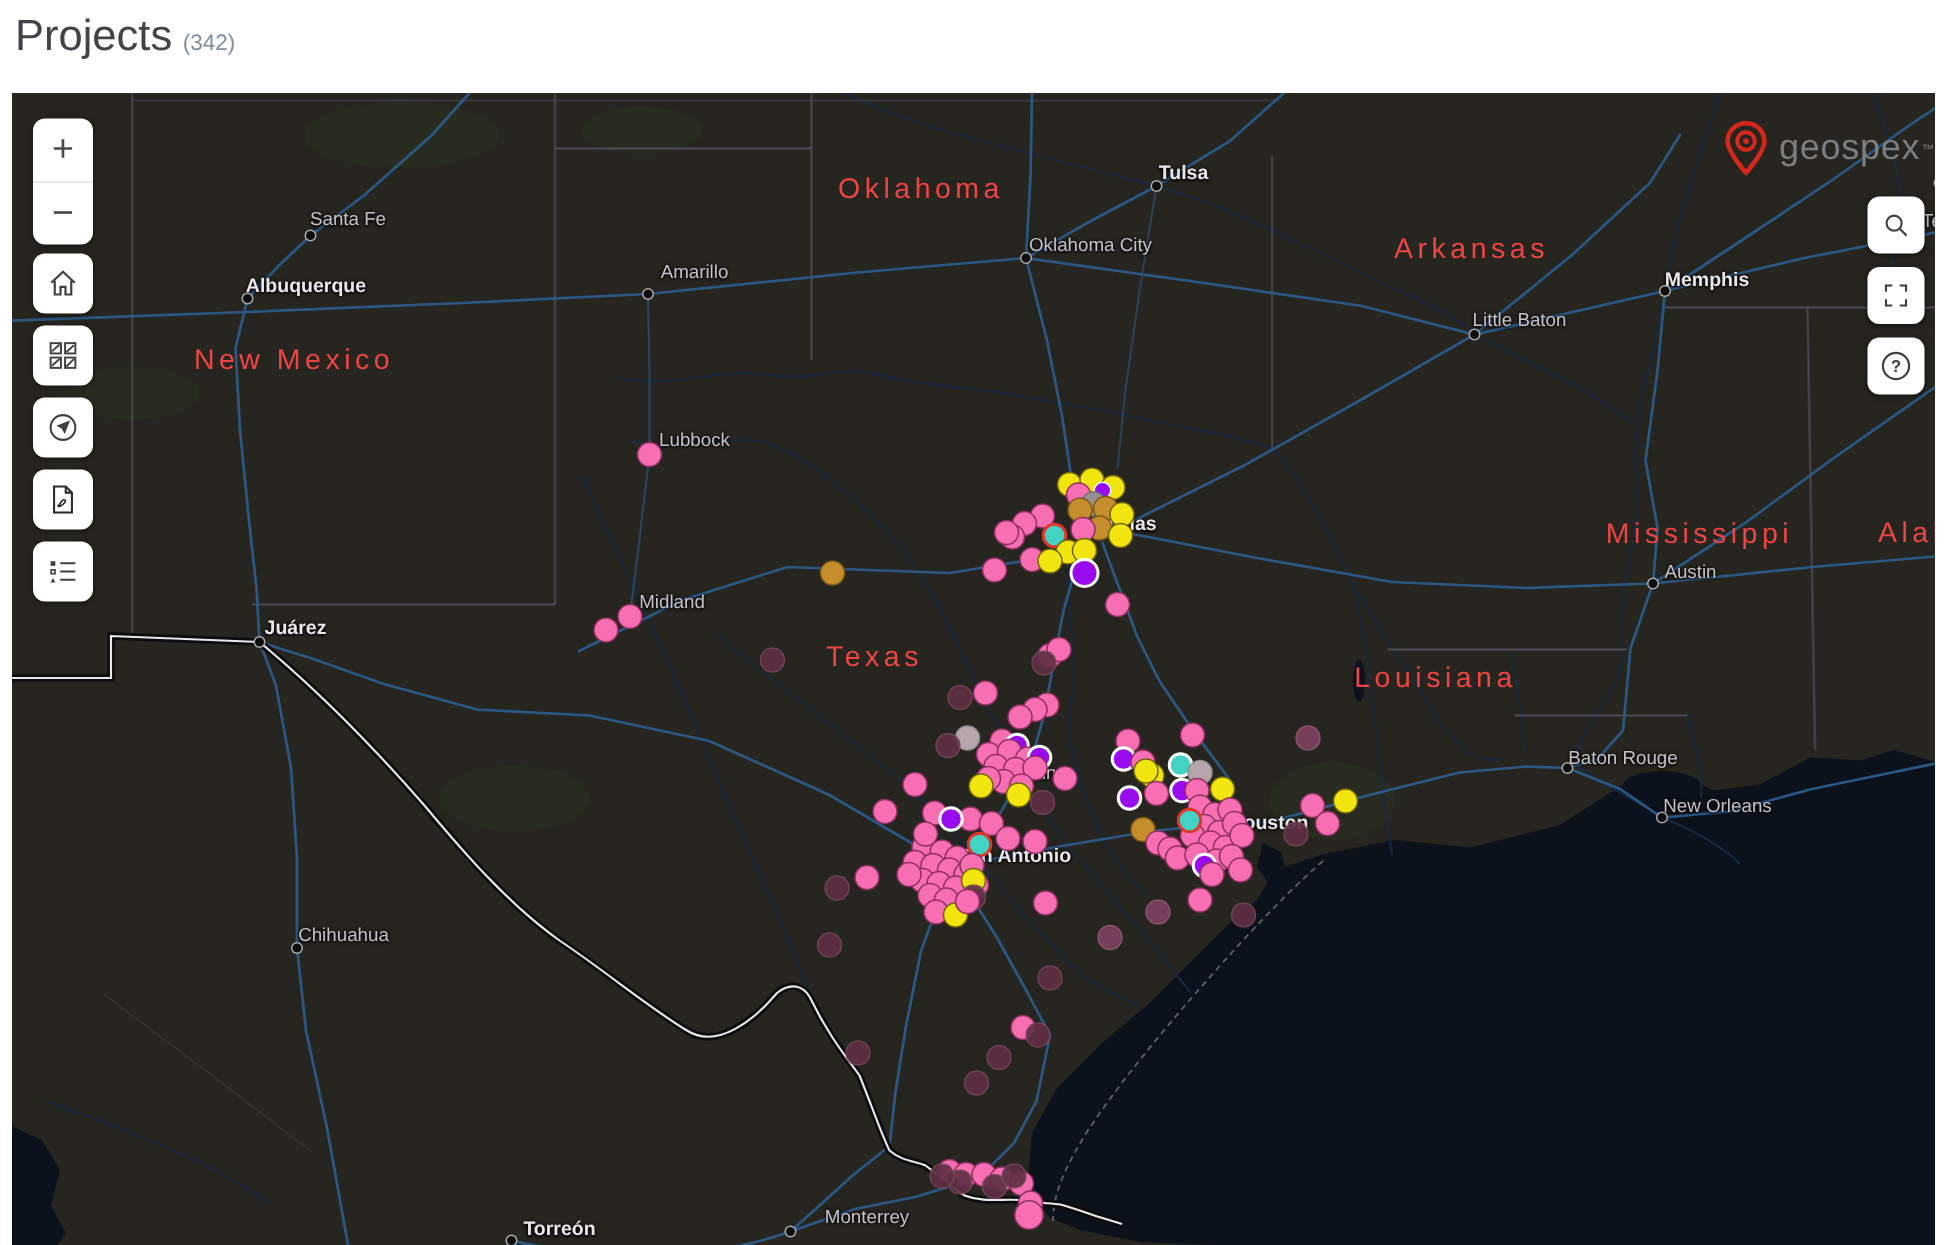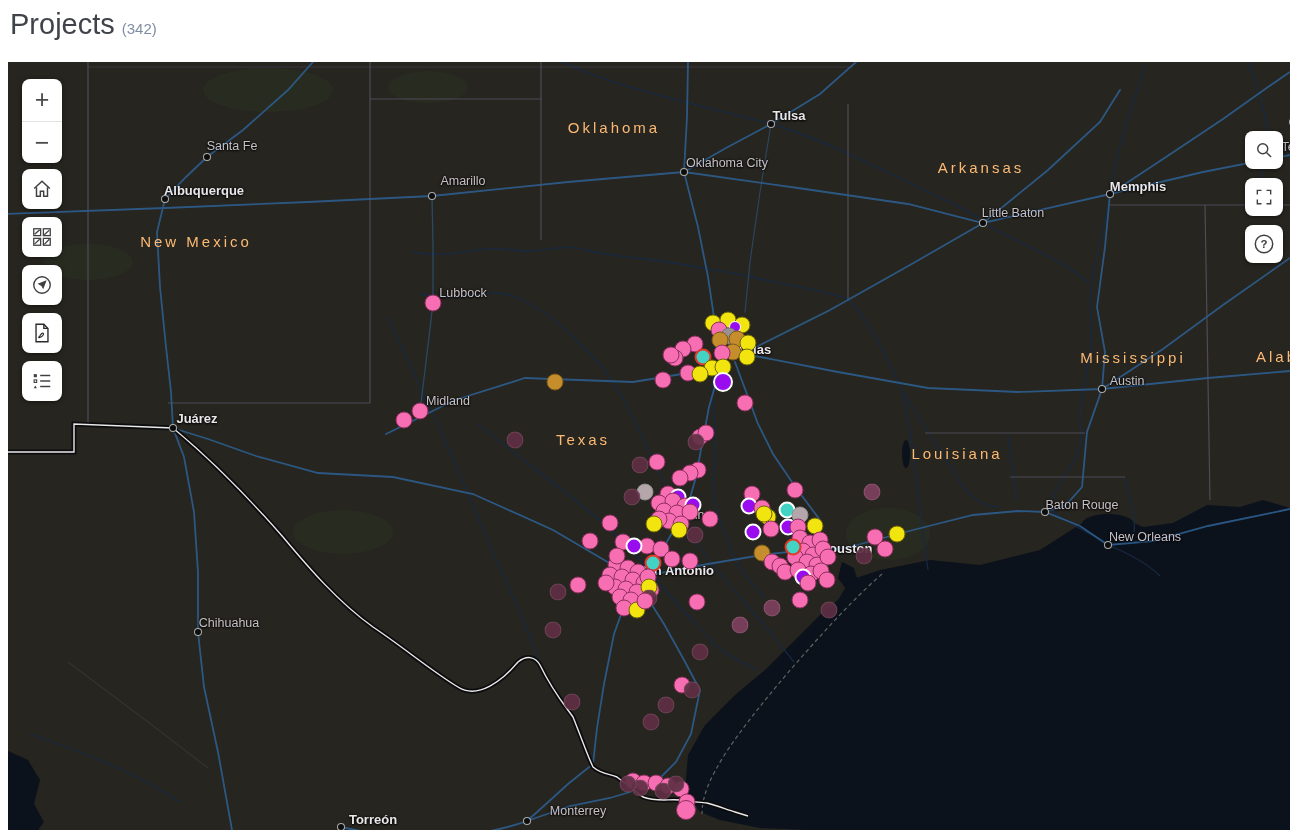--- a/index.html
+++ b/index.html
@@ -2,21 +2,21 @@
 <html><head>
 <meta charset="utf-8">
 <style>
   html,body{margin:0;padding:0;background:#fff;width:1298px;height:830px;overflow:hidden;
     font-family:"Liberation Sans",sans-serif;}
   .header{position:absolute;left:0;top:0;width:1298px;height:80px;background:#fff;}
   .page-title{position:absolute;left:10px;top:8px;font-size:29px;color:#40444a;}
   .page-count{font-size:15px;color:#7f8da3;margin-left:7px;}
   .map{position:absolute;left:8px;top:62px;width:1282px;height:768px;background:#26251f;overflow:hidden;}
   .base-svg{position:absolute;left:0;top:0;}
-  .state-label{position:absolute;transform:translate(-50%,-50%);color:#fdba74;font-size:15px;
+  .state-label{position:absolute;transform:translate(-50%,-50%);color:#ef4444;font-size:19px;
     letter-spacing:3px;white-space:nowrap;z-index:2;}
   .city-label{position:absolute;transform:translate(-50%,-50%);color:#c7c1c7;font-size:12.5px;
     white-space:nowrap;text-shadow:0 0 3px #000,0 1px 2px #000;z-index:3;}
   .city-label.bold{font-weight:bold;color:#eae6ea;font-size:13px;}
   .city-marker{position:absolute;width:8px;height:8px;border-radius:50%;background:#0d0d0d;
     border:1.5px solid rgba(200,200,200,.85);transform:translate(-50%,-50%);box-sizing:border-box;z-index:3;}
   .dot{position:absolute;border-radius:50%;transform:translate(-50%,-50%);box-sizing:border-box;z-index:4;}
   .dot.pattern{background-image:radial-gradient(#8d7e85 1px, transparent 1.1px);background-size:4px 4px;}
   .tbtn{position:absolute;background:#fff;border-radius:8px;box-shadow:0 1px 4px rgba(0,0,0,.5);
     display:flex;align-items:center;justify-content:center;cursor:pointer;z-index:10;}
@@ -319,20 +319,29 @@
       <div class="dot" style="left: 660px; top: 724px; width: 17px; height: 17px; background: rgb(247, 111, 178); border: 1.5px solid rgb(143, 48, 96);"></div>
       <div class="dot" style="left: 673px; top: 727px; width: 17px; height: 17px; background: rgb(247, 111, 178); border: 1.5px solid rgb(143, 48, 96);"></div>
       <div class="dot" style="left: 679px; top: 740px; width: 17px; height: 17px; background: rgb(247, 111, 178); border: 1.5px solid rgb(143, 48, 96);"></div>
       <div class="dot" style="left: 678px; top: 748px; width: 20px; height: 20px; background: rgb(247, 111, 178); border: 1.5px solid rgb(143, 48, 96);"></div>
       <div class="dot" style="left: 632px; top: 726px; width: 17px; height: 17px; background: rgb(95, 47, 68); border: 1.5px solid rgba(220, 170, 200, 0.18); opacity: 0.92;"></div>
       <div class="dot" style="left: 655px; top: 729px; width: 17px; height: 17px; background: rgb(95, 47, 68); border: 1.5px solid rgba(220, 170, 200, 0.18); opacity: 0.92;"></div>
       <div class="dot" style="left: 668px; top: 722px; width: 17px; height: 17px; background: rgb(95, 47, 68); border: 1.5px solid rgba(220, 170, 200, 0.18); opacity: 0.92;"></div>
       <div class="dot" style="left: 620px; top: 722px; width: 17px; height: 17px; background: rgb(95, 47, 68); border: 1.5px solid rgba(220, 170, 200, 0.18); opacity: 0.92;"></div>
     </div>
 
+  <div class="logo">
+    <svg width="36" height="38" viewBox="0 0 24 26">
+      <path d="M12 1.5 C7.2 1.5 3.6 5.2 3.6 9.6 C3.6 14.8 12 24 12 24 S20.4 14.8 20.4 9.6 C20.4 5.2 16.8 1.5 12 1.5 Z" fill="none" stroke="#d5281c" stroke-width="2.1"></path>
+      <circle cx="12" cy="9.6" r="4" fill="none" stroke="#d5281c" stroke-width="1.8"></circle>
+      <circle cx="12" cy="9.6" r="1.3" fill="#d5281c"></circle>
+    </svg>
+    <span class="logo-text">geospex</span>
+    <span class="logo-tm">™</span>
+  </div>
 
   <div class="zoomctl">
     <div class="zbtn top">+</div>
     <div class="zbtn">−</div>
   </div>
   <div class="tbtn left" style="top:107px">
     <svg width="22" height="22" viewBox="0 0 24 24" fill="none" stroke="#404040" stroke-width="1.6">
       <path d="M3.5 11.5 L12 3.5 L20.5 11.5"></path>
         <path d="M6 10 V20 H10.2 V14.5 H13.8 V20 H18 V10"></path>
     </svg>

